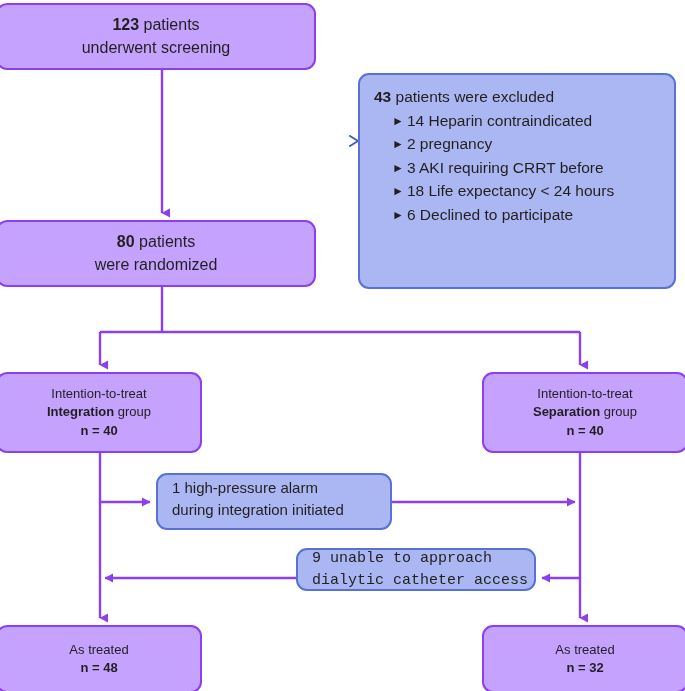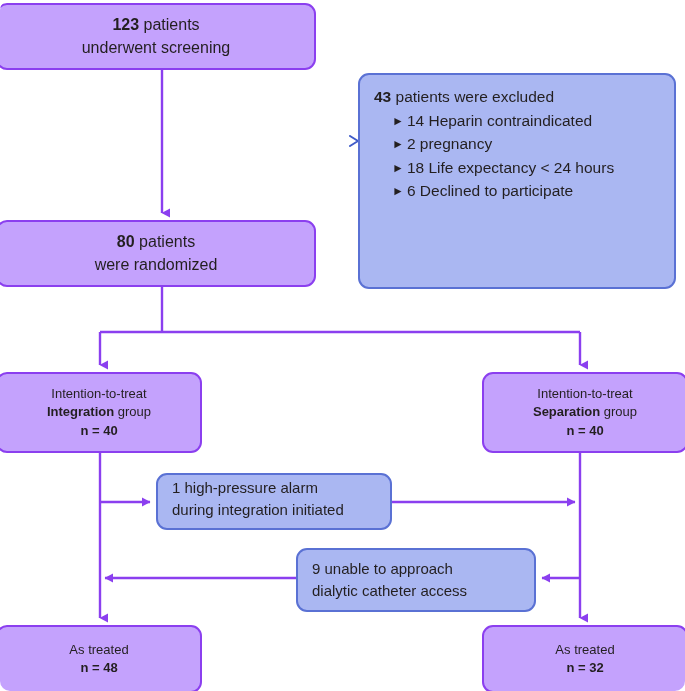--- a/index.html
+++ b/index.html
@@ -10,21 +10,20 @@
   }
   body {
     font-family: "Liberation Sans", sans-serif;
   }
   #diagram {
     position: relative;
     width: 685px;
     height: 691px;
     background: #ffffff;
     overflow: hidden;
-    border-radius: 10px;
   }
   #svg-layer {
     position: absolute;
     left: 0;
     top: 0;
     width: 685px;
     height: 691px;
     pointer-events: none;
   }
 
@@ -97,22 +96,23 @@
   #node-itt-right {
     left: 482px; top: 372px; width: 206px; height: 81px;
     padding: 0 6px;
   }
 
   #node-cross-top {
     left: 156px; top: 473px; width: 236px; height: 57px;
     padding: 0 0 6px 14px;
   }
   #node-cross-bottom {
-    left: 296px; top: 548px; width: 240px; height: 64px;
+    left: 296px; top: 548px; width: 240px; height: 43px;
     padding: 0 0 0 14px;
+    font-family: Liberation Mono, monospace;
   }
   #node-cross-top .line,
   #node-cross-bottom .line {
     font-size: 15px;
     line-height: 1.45;
   }
 
   #node-treated-left {
     left: -4px; top: 625px; width: 206px; height: 68px;
     padding: 0 6px;
@@ -187,20 +187,23 @@
       <span class="b">43</span><span> patients were excluded</span>
     </div>
 
     <div class="line bullet-line">
       <span class="tri">►</span><span>14 Heparin contraindicated</span>
     </div>
     <div class="line bullet-line">
       <span class="tri">►</span><span>2 pregnancy</span>
     </div>
     <div class="line bullet-line">
+      <span class="tri">►</span><span>3 AKI requiring CRRT before</span>
+    </div>
+    <div class="line bullet-line">
       <span class="tri">►</span><span>18 Life expectancy &lt; 24 hours</span>
     </div>
     <div class="line bullet-line">
       <span class="tri">►</span><span>6 Declined to participate</span>
     </div>
   </div>
 
   <div class="node purple" id="node-randomized">
     <div class="line">
       <span class="b">80</span><span> patients</span>

